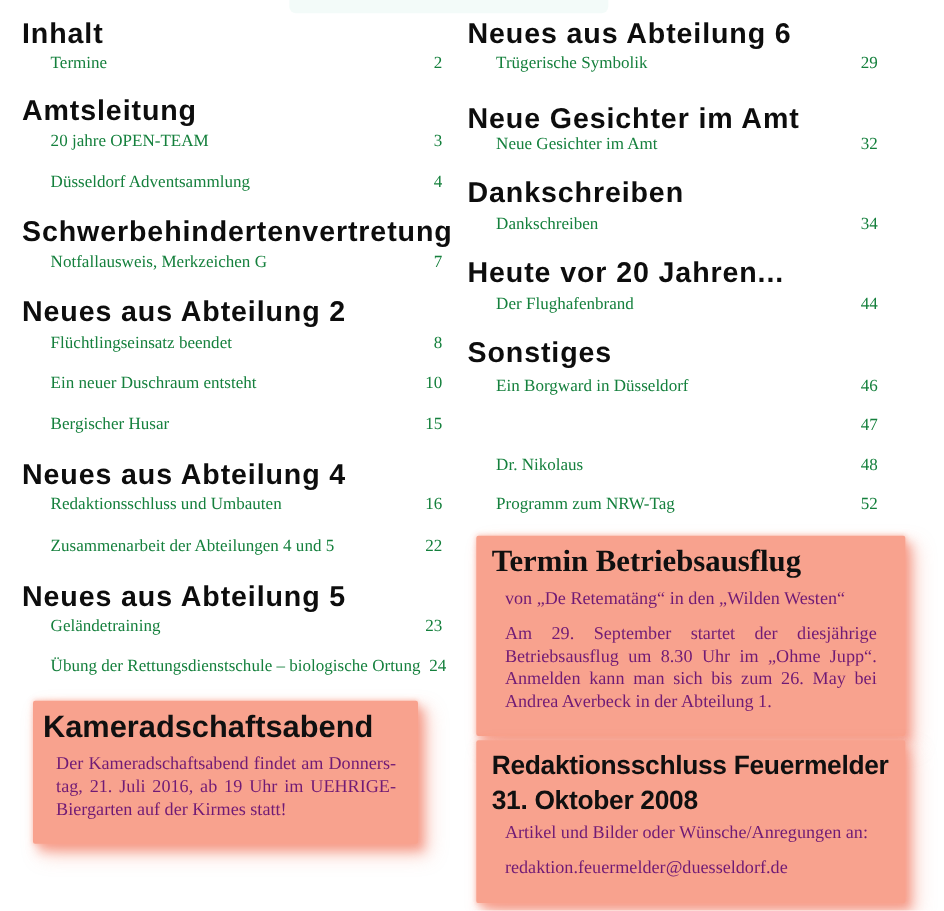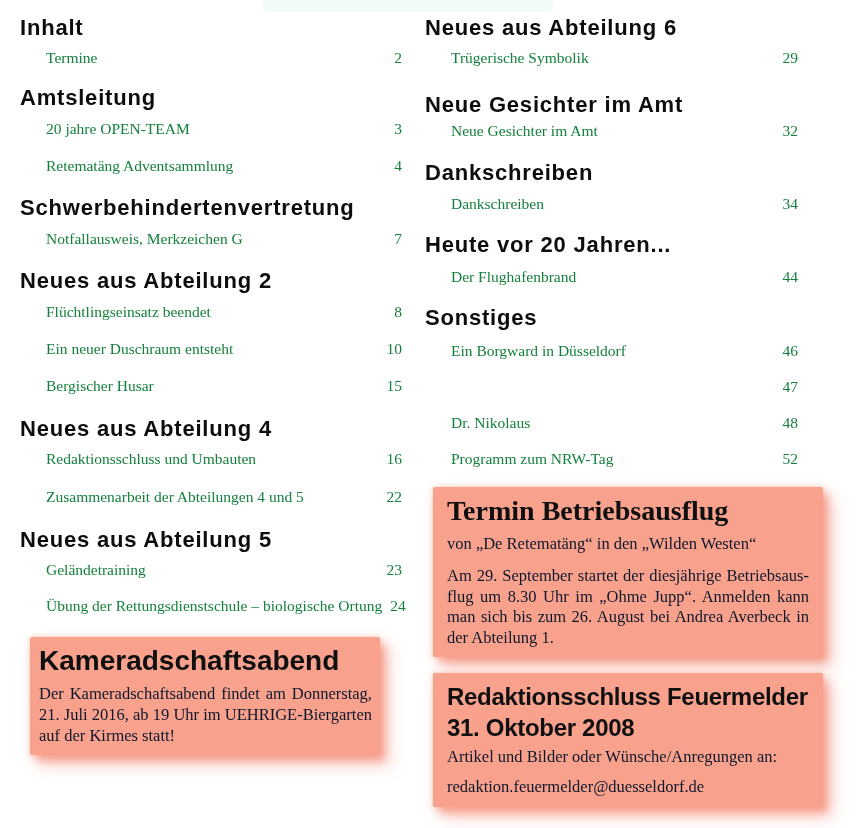--- a/index.html
+++ b/index.html
@@ -11,41 +11,41 @@
     position:absolute;left:263px;top:0;width:290px;height:12px;
     background:#f0faf8;opacity:.8;border-radius:0 0 6px 6px;
   }
   
   .col{position:absolute;top:0;height:640px;}
   .col-left{left:20px;width:382px;}
   .col-right{left:425px;width:373px;}
   .toc-h{
     position:absolute;left:0;margin:0;white-space:nowrap;
     font-family:"Liberation Sans",sans-serif;font-weight:700;
-    font-size:22px;letter-spacing:.8px;color:#0d0d0d;
+    font-size:26px;letter-spacing:.8px;color:#0d0d0d;
   }
   .toc-entry{
     position:absolute;left:0;width:100%;box-sizing:border-box;
     display:flex;align-items:center;padding-left:26px;
     font-size:15.5px;line-height:19px;color:#15803d;
   }
   .toc-entry .label{white-space:nowrap;}
   .toc-entry .page{margin-left:auto;padding-left:8px;}
   
   .notice{
     position:absolute;box-sizing:border-box;background:#f8a28e;border-radius:2px;
     box-shadow:0 0 5px rgba(249,162,140,.55),
                5px 6px 10px rgba(240,112,88,.55),
                9px 10px 18px rgba(244,132,106,.35);
   }
   .notice h2{
     margin:0;font-family:"Liberation Sans",sans-serif;font-weight:700;
     color:#101010;line-height:1.15;
   }
-  .notice p{margin:0;color:#0f172a;}
+  .notice p{margin:12px;color:#701a75;}
   .justify{text-align:justify;}
   #notice-kamerad{left:30px;top:637px;width:350px;min-height:117px;padding:8px 8px 9px 9px;}
   #notice-kamerad h2{font-size:28px;}
   #notice-kamerad .body{margin-top:6px;font-size:16.5px;line-height:21px;}
   #notice-termin{left:433px;top:487px;width:390px;min-height:156px;padding:8px 14px 9px 14px;}
   #notice-termin h2{font-size:28px;font-family:Liberation Serif, serif;}
   #notice-termin .subtitle{margin-top:7px;font-size:16.5px;}
   #notice-termin .body{margin-top:12px;font-size:16.5px;line-height:20.5px;}
   #notice-redaktion{left:433px;top:673px;width:390px;min-height:131px;padding:8px 14px 10px 14px;}
   #notice-redaktion h2{font-size:24px;letter-spacing:-.3px;line-height:31px;}
@@ -65,21 +65,21 @@
       <span class="label">Termine</span>
       <span class="page">2</span>
     </div>
 
     <h2 class="toc-h" style="top:85px">Amtsleitung</h2>
     <div class="toc-entry" style="top:119px">
       <span class="label">20 jahre OPEN-TEAM</span>
       <span class="page">3</span>
     </div>
     <div class="toc-entry" style="top:156px">
-      <span class="label">Retematäng Adventsammlung</span>
+      <span class="label">Düsseldorf Adventsammlung</span>
       <span class="page">4</span>
     </div>
 
     <h2 class="toc-h" style="top:195px">Schwerbehindertenvertretung</h2>
     <div class="toc-entry" style="top:229px">
       <span class="label">Notfallausweis, Merkzeichen G</span>
       <span class="page">7</span>
     </div>
 
     <h2 class="toc-h" style="top:268px">Neues aus Abteilung 2</h2>
@@ -161,21 +161,21 @@
   </div>
 
   <div class="notice" id="notice-kamerad">
     <h2>Kameradschaftsabend</h2>
     <p class="body justify">Der Kameradschaftsabend findet am Donners­tag, 21. Juli 2016, ab 19 Uhr im UEHRIGE-Bier­garten auf der Kirmes statt!</p>
   </div>
 
   <div class="notice" id="notice-termin">
     <h2>Termin Betriebsausflug</h2>
     <p class="subtitle">von „De Retematäng“ in den „Wilden Westen“</p>
-    <p class="body justify">Am 29. September startet der diesjährige Betriebsaus­flug um 8.30 Uhr im „Ohme Jupp“. Anmelden kann man sich bis zum 26. August bei Andrea Averbeck in der Abteilung 1.</p>
+    <p class="body justify">Am 29. September startet der diesjährige Betriebsaus­flug um 8.30 Uhr im „Ohme Jupp“. Anmelden kann man sich bis zum 26. May bei Andrea Averbeck in der Abteilung 1.</p>
   </div>
 
   <div class="notice" id="notice-redaktion">
     <h2>
       <span style="display:block">Redaktionsschluss Feuermelder</span>
       <span style="display:block">31. Oktober 2008</span>
     </h2>
     <p class="contact">Artikel und Bilder oder Wünsche/Anregungen an:</p>
     <p class="email">redaktion.feuermelder@duesseldorf.de</p>
   </div>

